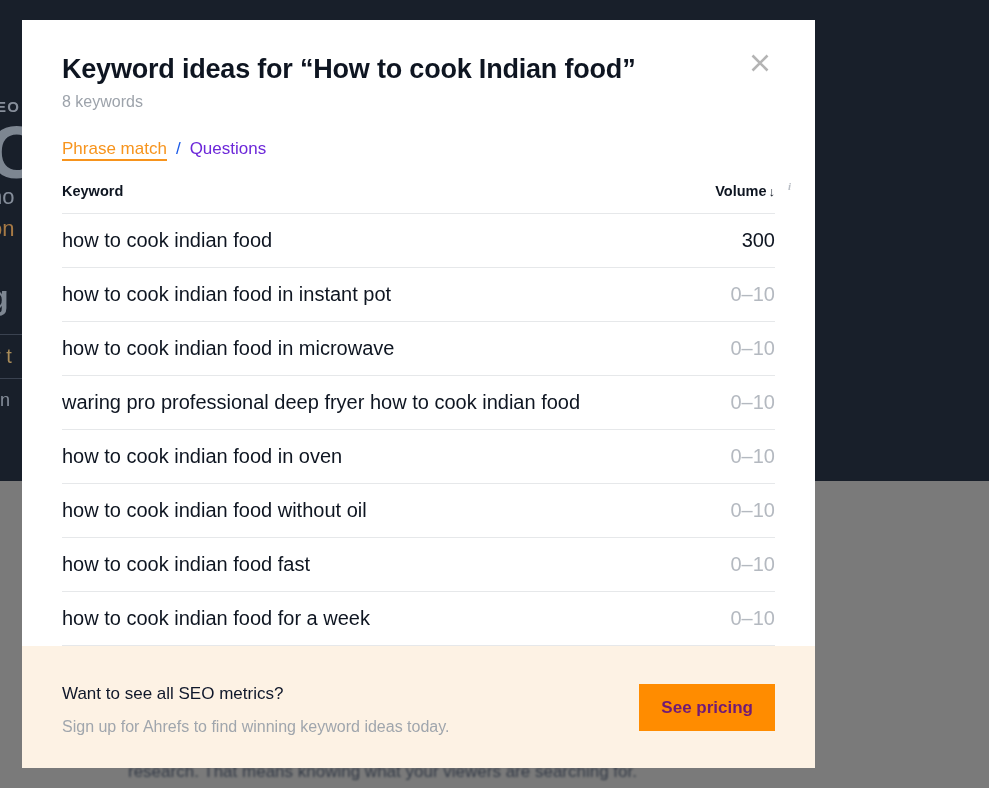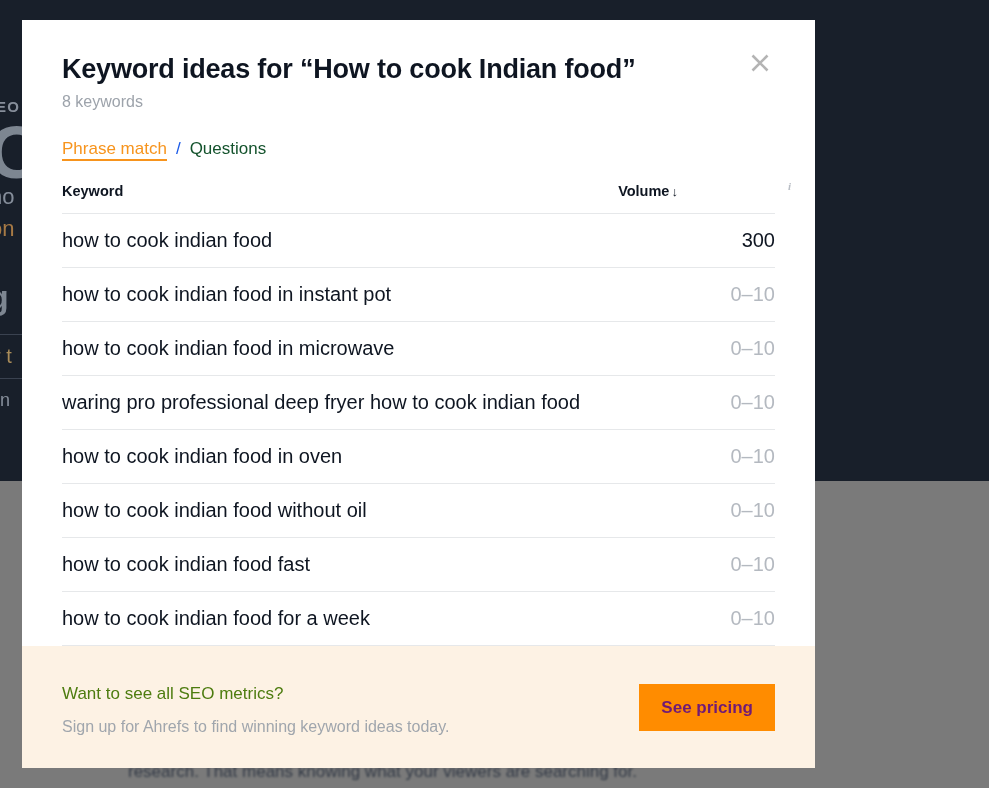--- a/index.html
+++ b/index.html
@@ -162,21 +162,21 @@
   }
   .tab {
     cursor: pointer;
     text-decoration: none;
   }
   .tab.active {
     color: #f7941d;
     border-bottom: 2px solid #f7941d;
   }
   .tab.inactive {
-    color: #14532d;
+    color: #6d28d9;
   }
   .tab-sep {
     color: #1a5ae8;
   }
 
   
   #keyword-table {
     width: 100%;
     border-collapse: collapse;
     margin-top: 22px;
@@ -184,21 +184,21 @@
   }
   #keyword-table th {
     font-size: 14.5px;
     font-weight: 700;
     color: #0e1521;
     text-align: left;
     padding: 0 0 14px 0;
     border-bottom: 1px solid #e6e8ea;
   }
   #keyword-table th.col-volume {
-    text-align: left;
+    text-align: right;
     position: relative;
     white-space: nowrap;
   }
   .sort-arrow {
     display: inline-block;
     margin-left: 2px;
     font-size: 13px;
   }
   .info-icon {
     display: inline-block;
@@ -236,21 +236,21 @@
     height: 128px;
     box-sizing: content-box;
     display: flex;
     align-items: flex-start;
     justify-content: space-between;
   }
   #cta-text { padding-top: 2px; }
   #cta-title {
     margin: 0;
     font-size: 17px;
-    color: #4d7c0f;
+    color: #0f172a;
     font-weight: 400;
   }
   #cta-subtitle {
     margin: 14px 0 0 0;
     font-size: 16px;
     color: #a0a6ad;
     font-weight: 400;
   }
   #see-pricing-button {
     background: #ff8c00;

